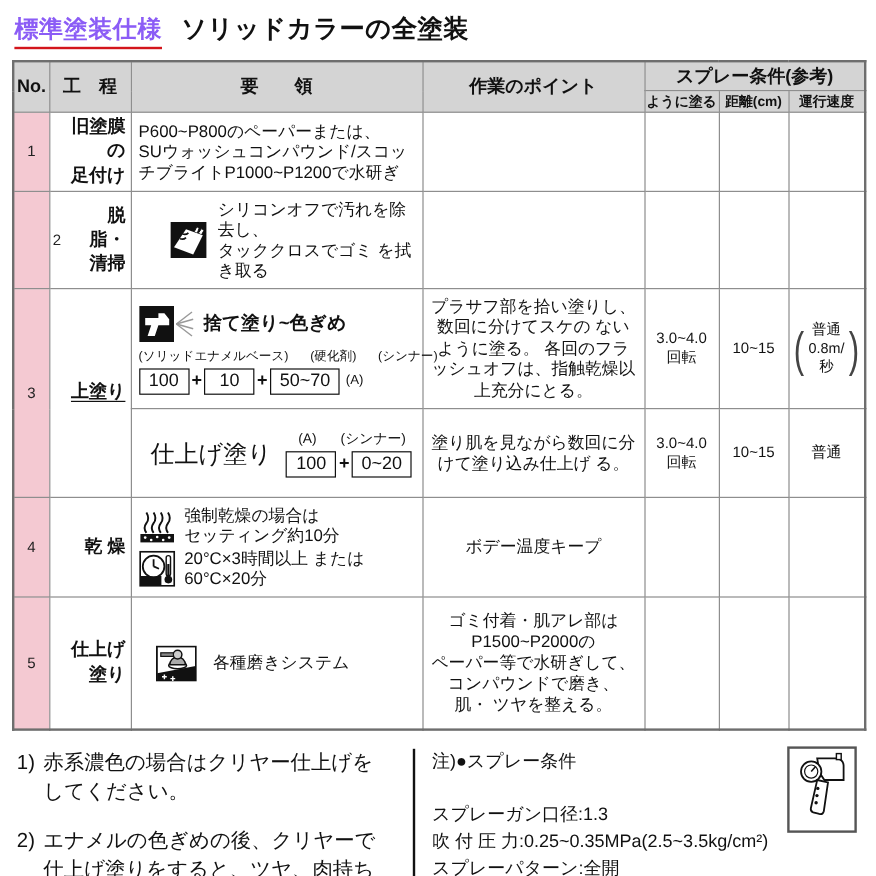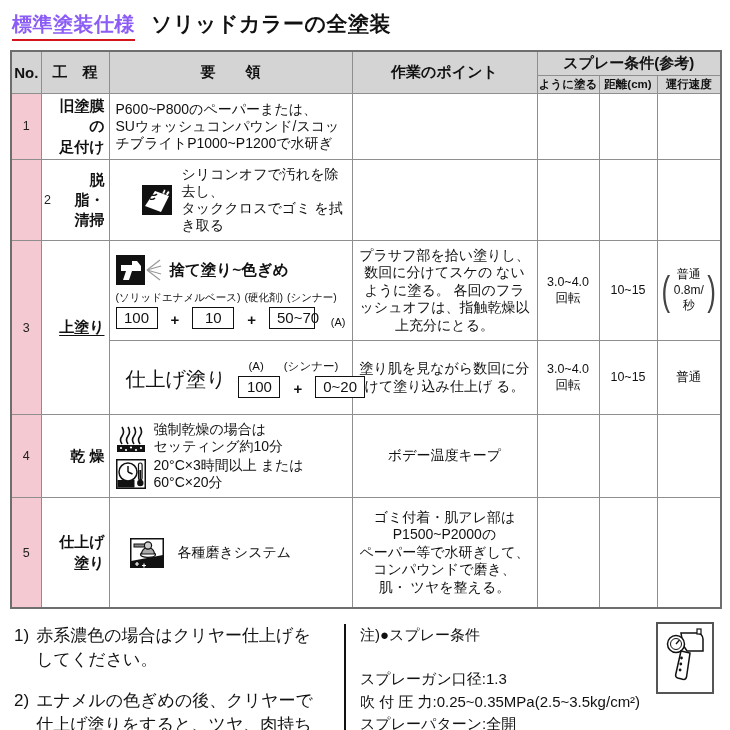--- a/index.html
+++ b/index.html
@@ -24,22 +24,22 @@
   td.cond-cell{font-size:12.5px;text-align:center;line-height:1.25;}
   tr.h1 td{height:61px;} tr.h2 td{height:44px;padding-left:32px;} tr.h3a td{height:100px;}
   tr.h3b td{height:74px;} tr.h4 td{height:82px;} tr.h5 td{height:110px;}
   .u{text-decoration:underline;text-underline-offset:3px;}
 
   .icon-line{display:flex;align-items:center;gap:8px;margin:2px 0;}
   .icon-line .txt{font-size:14px;line-height:1.22;}
   .yoryo-head .txt{font-size:15.5px;font-weight:bold;}
   .icon{flex:0 0 auto;display:inline-flex;}
 
-  .mix-labels{display:flex;gap:4px;font-size:10.5px;margin:5px 0 3px 0;white-space:nowrap;}
-  .mix-row{display:flex;align-items:flex-end;gap:13px;}
+  .mix-labels{display:flex;gap:18px;font-size:10.5px;margin:5px 0 3px 0;white-space:nowrap;}
+  .mix-row{display:flex;align-items:center;gap:2px;}
   .mixbox{display:inline-block;border:1.5px solid #111;background:#fff;padding:1px 7px;font-size:15px;min-width:26px;text-align:center;}
   .plus{font-size:15px;font-weight:bold;}
   .mix-suffix{font-size:11px;margin-left:3px;}
 
   .finish-flex{display:flex;align-items:flex-end;gap:12px;padding:4px 0 2px 10px;}
   .finish-title{font-size:20px;margin-bottom:7px;white-space:nowrap;}
   .finish-mix .mix-labels{gap:20px;padding-left:10px;margin-top:0;font-size:11.5px;}
 
   .paren-wrap{display:flex;align-items:center;justify-content:center;gap:1px;}
   .paren{font-size:26px;font-weight:100;transform:scaleY(1.55);color:#444;line-height:1;}

